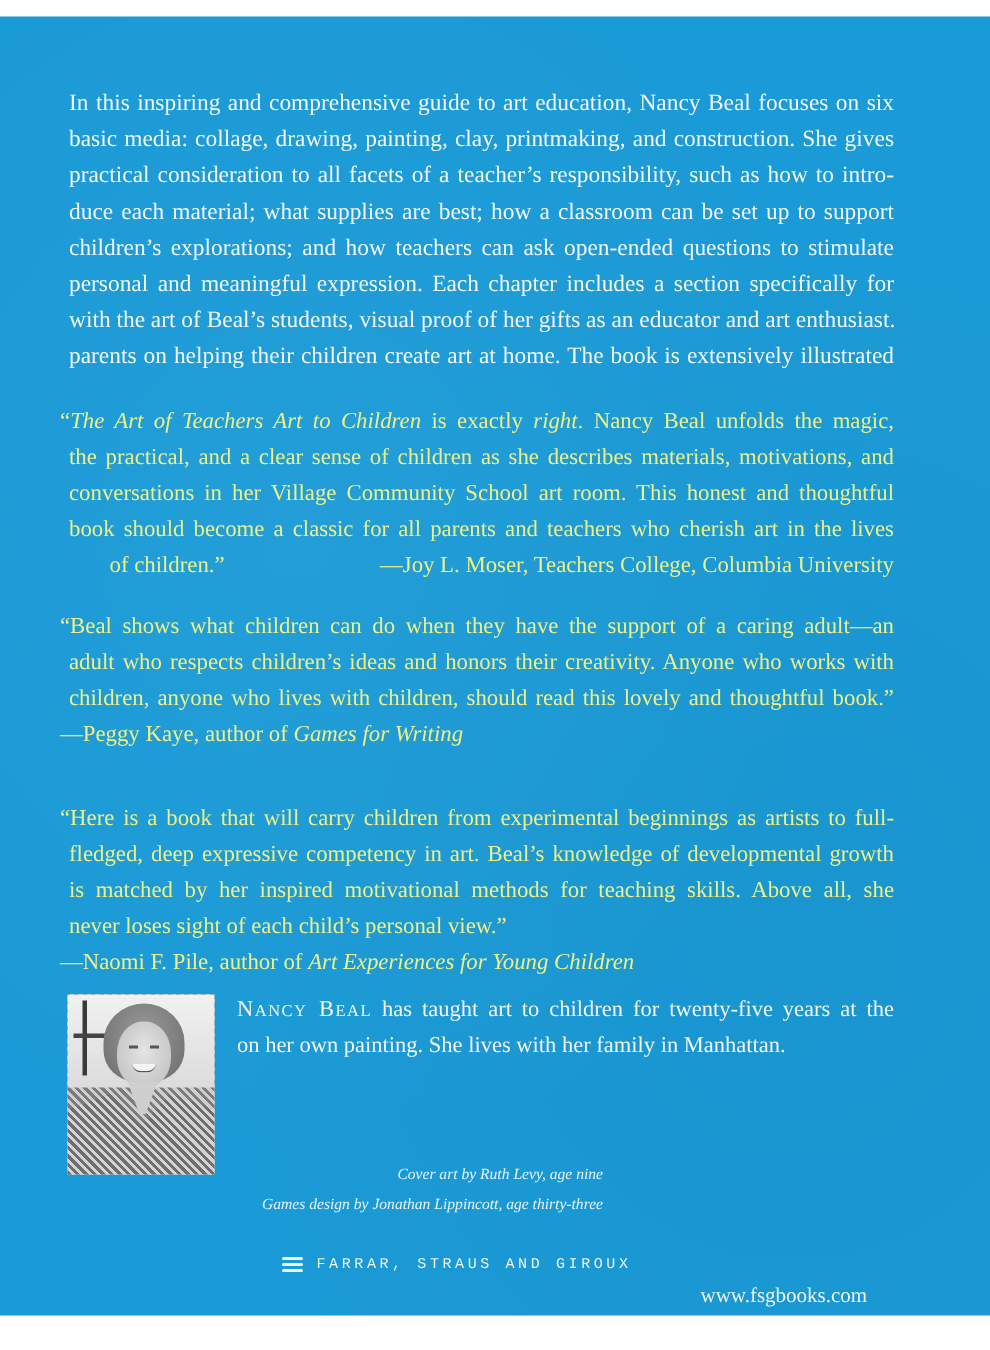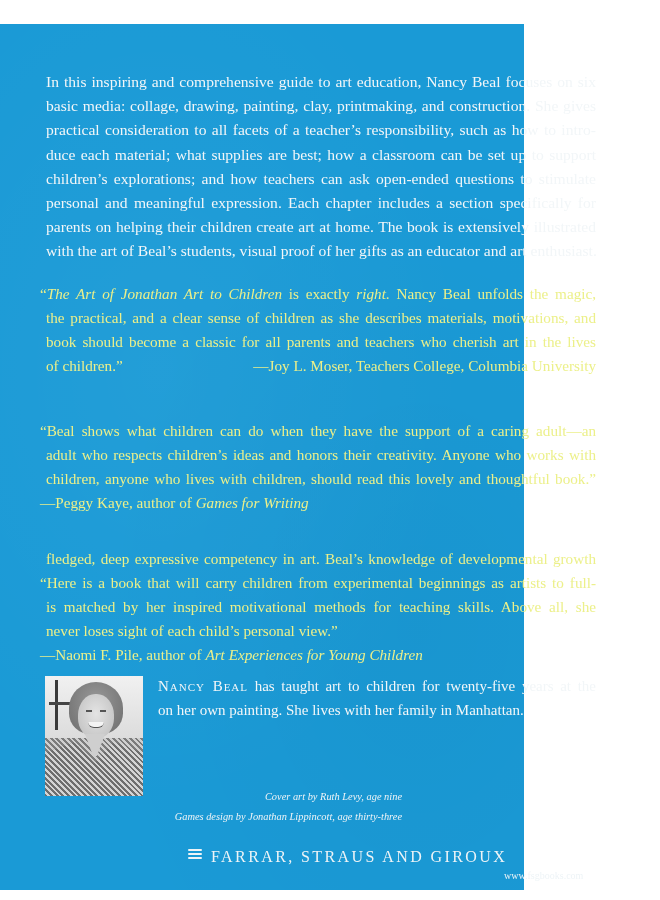--- a/index.html
+++ b/index.html
@@ -6,22 +6,22 @@
     margin: 0;
     padding: 0;
     width: 660px;
     height: 900px;
     background: #ffffff;
     overflow: hidden;
   }
   .cover {
     position: absolute;
     left: 0;
-    top: 24px;
-    width: 524px;
+    top: 11px;
+    width: 660px;
     height: 866px;
     background: #1a9ad6;
     background-image:
       radial-gradient(ellipse at 30% 40%, rgba(255,255,255,0.04), transparent 60%),
       radial-gradient(ellipse at 80% 70%, rgba(0,0,0,0.03), transparent 55%);
   }
   .serif {
     font-family: "Liberation Serif", "DejaVu Serif", serif;
   }
   .blurb {
@@ -57,20 +57,21 @@
   .quote .attrib {
     display: block;
     text-align: left;
     white-space: nowrap;
   }
   .quote .split {
     display: flex;
     justify-content: space-between;
     padding-left: 6px;
     white-space: nowrap;
+    margin-left: 27px;
   }
   .q1 { top: 258px; }
   .q2 { top: 395px; }
   .q3 { top: 523px; }
   .photo {
     position: absolute;
     left: 45px;
     top: 652px;
     width: 98px;
     height: 120px;
@@ -140,82 +141,83 @@
     line-height: 20px;
     text-align: right;
   }
   .credits div { white-space: nowrap; }
   .publisher {
     position: absolute;
     left: 188px;
     top: 824px;
     height: 16px;
     display: flex;
+    align-items: center;
     color: #eef4f7;
-    font-family: Liberation Serif, serif;
-    font-size: 16px;
+    font-family: Liberation Mono, monospace;
+    font-size: 10px;
     letter-spacing: 2.4px;
     white-space: nowrap;
   }
   .publisher .logo {
     width: 14px; height: 12px; margin-right: 9px; position: relative;
   }
   .publisher .logo span {
     position: absolute; left: 0; width: 14px; height: 2px; background: #eef4f7; border-radius: 1px;
   }
   .publisher .logo span:nth-child(1) { top: 1px; }
   .publisher .logo span:nth-child(2) { top: 5px; }
   .publisher .logo span:nth-child(3) { top: 9px; }
   .url {
     position: absolute;
     left: 467px;
     top: 846px;
     color: #eef4f7;
-    font-size: 10px;
-    white-space: nowrap;
-    margin-left: 37px;
+    font-size: 14px;
+    white-space: nowrap;
   }
   em { font-style: italic; }
 </style>
 </head>
 <body>
 
 <div class="cover serif">
 
   <div class="blurb">
     <span class="line">In this inspiring and comprehensive guide to art education, Nancy Beal focuses on six</span>
     <span class="line">basic media: collage, drawing, painting, clay, printmaking, and construction. She gives</span>
     <span class="line">practical consideration to all facets of a teacher’s responsibility, such as how to intro-</span>
     <span class="line">duce each material; what supplies are best; how a classroom can be set up to support</span>
     <span class="line">children’s explorations; and how teachers can ask open-ended questions to stimulate</span>
     <span class="line">personal and meaningful expression. Each chapter includes a section specifically for</span>
+    <span class="line">with the art of Beal’s students, visual proof of her gifts as an educator and art enthusiast.</span>
     <span class="line">parents on helping their children create art at home. The book is extensively illustrated</span>
-    <span class="line">with the art of Beal’s students, visual proof of her gifts as an educator and art enthusiast.</span>
   </div>
 
   <div class="quote q1">
-    <span class="line first"><span>“</span><em>The Art of Jonathan Art to Children</em><span> is exactly </span><em>right</em><span>. Nancy Beal unfolds the magic,</span></span>
+    <span class="line first"><span>“</span><em>The Art of Teachers Art to Children</em><span> is exactly </span><em>right</em><span>. Nancy Beal unfolds the magic,</span></span>
     <span class="line">the practical, and a clear sense of children as she describes materials, motivations, and</span>
+    <span class="line">conversations in her Village Community School art room. This honest and thoughtful</span>
     <span class="line">book should become a classic for all parents and teachers who cherish art in the lives</span>
     <span class="split">
       <span>of children.”</span>
       <span>—Joy L. Moser, Teachers College, Columbia University</span>
     </span>
   </div>
 
   <div class="quote q2">
     <span class="line first">“Beal shows what children can do when they have the support of a caring adult—an</span>
     <span class="line">adult who respects children’s ideas and honors their creativity. Anyone who works with</span>
     <span class="line">children, anyone who lives with children, should read this lovely and thoughtful book.”</span>
     <span class="attrib"><span>—Peggy Kaye, author of </span><em>Games for Writing</em></span>
   </div>
 
   <div class="quote q3">
+    <span class="line first">“Here is a book that will carry children from experimental beginnings as artists to full-</span>
     <span class="line">fledged, deep expressive competency in art. Beal’s knowledge of developmental growth</span>
-    <span class="line first">“Here is a book that will carry children from experimental beginnings as artists to full-</span>
     <span class="line">is matched by her inspired motivational methods for teaching skills. Above all, she</span>
     <span class="line" style="text-align-last:left;">never loses sight of each child’s personal view.”</span>
     <span class="attrib"><span>—Naomi F. Pile, author of </span><em>Art Experiences for Young Children</em></span>
   </div>
 
   <div class="photo">
     <div class="bg-top"></div>
     <div class="stroke1"></div>
     <div class="stroke2"></div>
     <div class="hair"></div>

